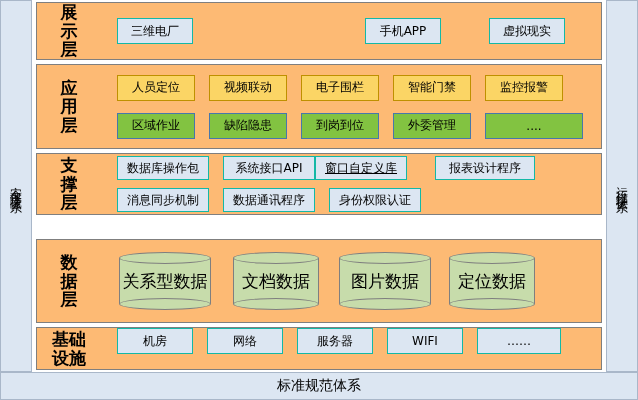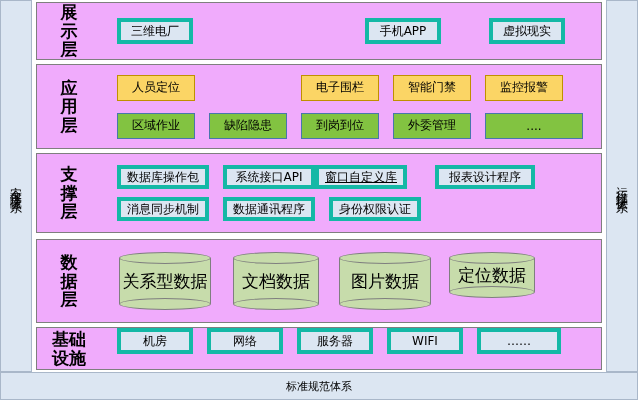--- a/index.html
+++ b/index.html
@@ -48,30 +48,30 @@
     left: 0px;
     top: 372px;
     width: 638px;
     height: 28px;
     background: #dce6f2;
     border: 1px solid #a9b7c9;
     box-sizing: border-box;
     display: flex;
     align-items: center;
     justify-content: center;
-    font-size: 11px;
+    font-size: 14px;
     color: #000;
   }
 
   
   .layer {
     position: absolute;
     left: 36px;
     width: 566px;
-    background: #f0abfc;
+    background: #fdba74;
     border: 1px solid #7f7f7f;
     box-sizing: border-box;
     display: flex;
     align-items: stretch;
   }
   .layer-label {
     width: 58px;
     flex: 0 0 58px;
     display: flex;
     align-items: center;
@@ -110,21 +110,21 @@
     display: flex;
     align-items: center;
     justify-content: center;
     font-size: 12px;
     color: #000;
     text-align: center;
     white-space: nowrap;
   }
   .node.blue {
     background: #dce6f2;
-    border: 4px solid #14b8a6;
+    border: 1px solid #14b8a6;
   }
   .node.amber {
     background: #fbd565;
     border: 1px solid #bf9000;
   }
   .node.green {
     background: #82c341;
     border: 1px solid #4777ab;
   }
 
@@ -205,20 +205,23 @@
       </div>
       <div class="layer" style="top: 64px; height: 85px;">
         <div class="layer-label">
           <div class="lbl">应用层</div>
         </div>
         <div class="layer-body">
           <div class="row" style="position: relative; height: 26px;">
             <div class="node amber" style="position: absolute; left: 22px; top: 0px; width: 78px; height: 26px;">
               <span>人员定位</span>
             </div>
+            <div class="node amber" style="position: absolute; left: 114px; top: 0px; width: 78px; height: 26px;">
+              <span>视频联动</span>
+            </div>
             <div class="node amber" style="position: absolute; left: 206px; top: 0px; width: 78px; height: 26px;">
               <span>电子围栏</span>
             </div>
             <div class="node amber" style="position: absolute; left: 298px; top: 0px; width: 78px; height: 26px;">
               <span>智能门禁</span>
             </div>
             <div class="node amber" style="position: absolute; left: 390px; top: 0px; width: 78px; height: 26px;">
               <span>监控报警</span>
             </div>
           </div>
@@ -234,21 +237,21 @@
             </div>
             <div class="node green" style="position: absolute; left: 298px; top: 0px; width: 78px; height: 26px;">
               <span>外委管理</span>
             </div>
             <div class="node green" style="position: absolute; left: 390px; top: 0px; width: 98px; height: 26px;">
               <span>....</span>
             </div>
           </div>
         </div>
       </div>
-      <div class="layer" style="top: 153px; height: 80px; justify-content: flex-end;">
+      <div class="layer" style="top: 153px; height: 62px; justify-content: flex-end;">
         <div class="layer-label">
           <div class="lbl">支撑层</div>
         </div>
         <div class="layer-body">
           <div class="row" style="position: relative; height: 24px;">
             <div class="node blue" style="position: absolute; left: 22px; top: 0px; width: 92px; height: 24px;">
               <span>数据库操作包</span>
             </div>
             <div class="node blue" style="position: absolute; left: 128px; top: 0px; width: 92px; height: 24px;">
               <span>系统接口API</span>
@@ -290,21 +293,21 @@
               <div class="bottom"></div>
               <div class="top"></div>
               <div class="cyl-label">文档数据</div>
             </div>
             <div class="cyl" style="position: absolute; left: 244px; top: 0px; width: 92px; height: 58px;">
               <div class="body"></div>
               <div class="bottom"></div>
               <div class="top"></div>
               <div class="cyl-label">图片数据</div>
             </div>
-            <div class="cyl" style="position: absolute; left: 354px; top: 0px; width: 86px; height: 46px;">
+            <div class="cyl" style="position: absolute; left: 354px; top: 0px; width: 86px; height: 58px;">
               <div class="body"></div>
               <div class="bottom"></div>
               <div class="top"></div>
               <div class="cyl-label">定位数据</div>
             </div>
           </div>
         </div>
       </div>
       <div class="layer" style="top: 327px; height: 43px;">
         <div class="layer-label">

